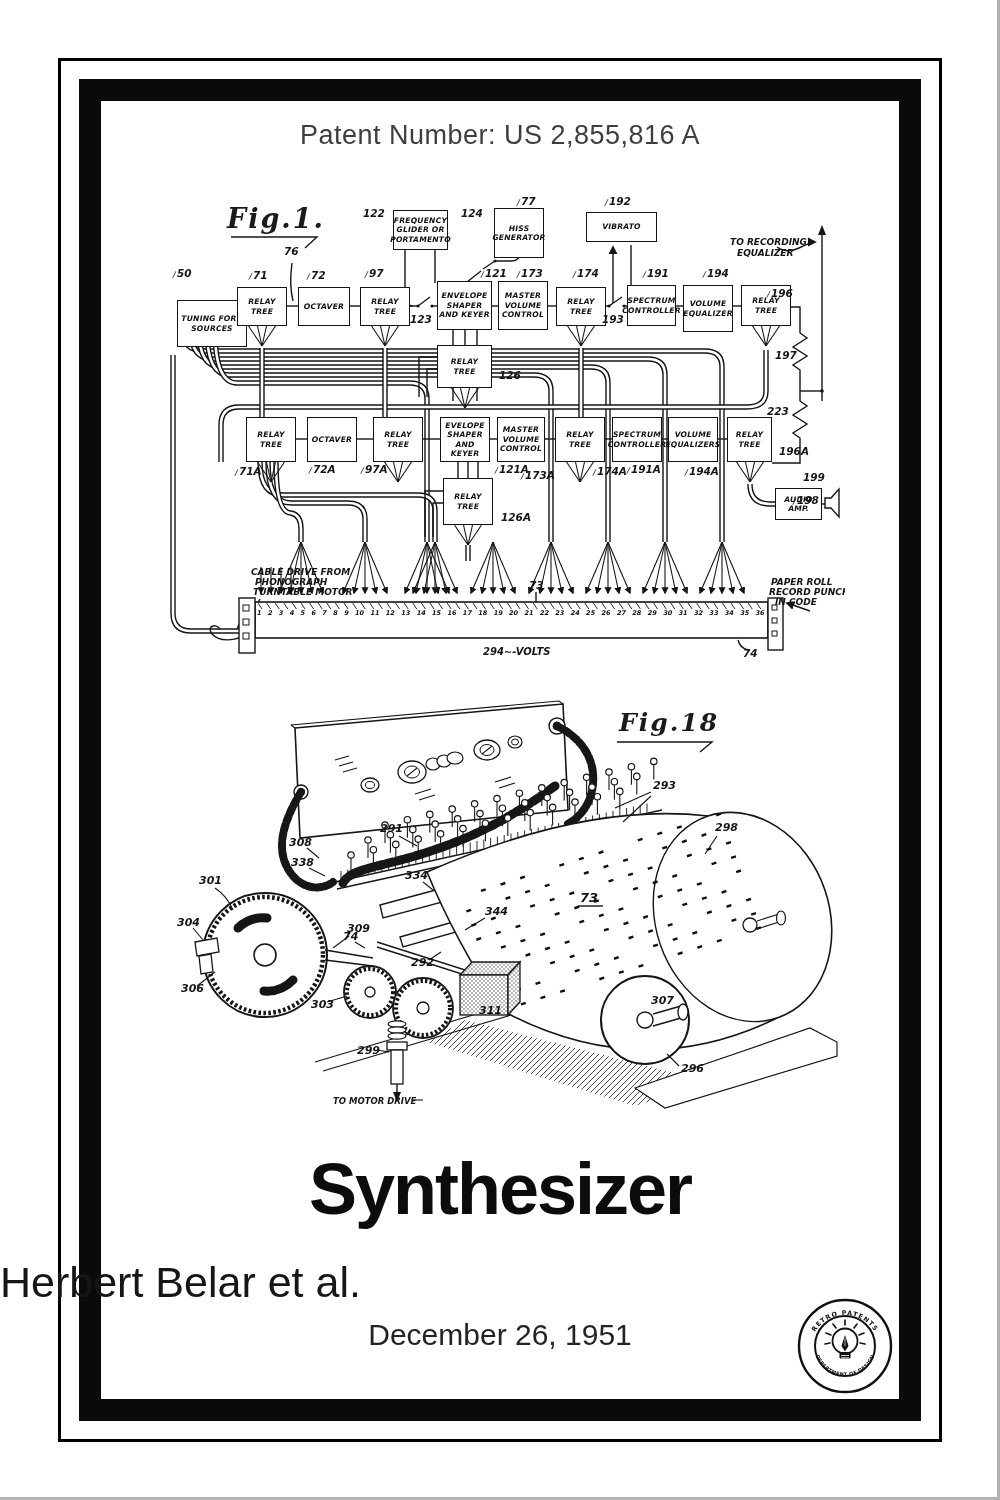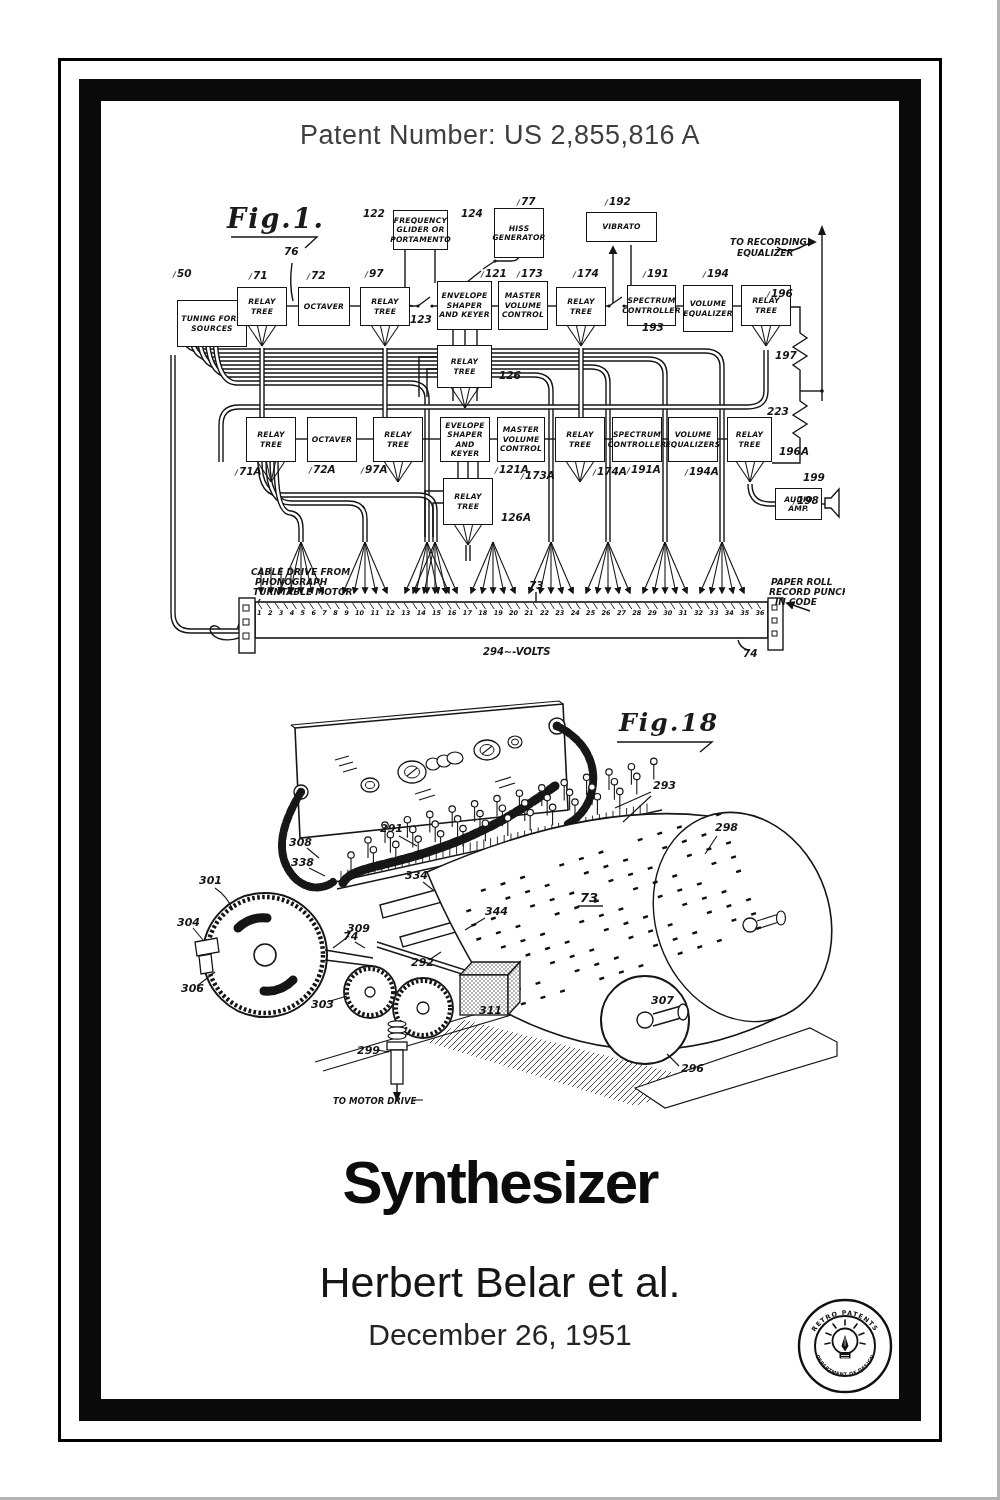--- a/index.html
+++ b/index.html
@@ -26,22 +26,22 @@
         color:#111;padding:1px;box-sizing:border-box;}
   .ref{position:absolute;font:italic 700 10.5px "DejaVu Sans",sans-serif;color:#151515;white-space:nowrap;}
   .ref::before{content:"\2215";font-size:8px;opacity:.85;margin-right:1px;}
   .plainref::before{content:"";margin:0;}
   .fig-label{position:absolute;font:italic 700 27px "DejaVu Serif",serif;color:#1a1a1a;letter-spacing:2px;}
   .svgnote{font:italic 700 9px "DejaVu Sans",sans-serif;fill:#141414;}
   .svgref{font:italic 700 11px "DejaVu Sans",sans-serif;fill:#141414;}
   .strip-nums{position:absolute;left:92px;top:414px;width:508px;display:flex;
         justify-content:space-between;font:italic 700 6.5px "DejaVu Sans",sans-serif;color:#111;}
   .big-title{position:absolute;top:1148px;left:0;right:0;text-align:center;
-        font-weight:700;font-size:60px;letter-spacing:-2px;color:#0c0c0c;}
-  .inventor{position:absolute;top:1258px;left:0;right:0;text-align:center;
+        font-weight:700;font-size:72px;letter-spacing:-2px;color:#0c0c0c;}
+  .inventor{position:absolute;top:1258px;left:0;right:0;
         font-size:43px;color:#161616;}
   .date-line{position:absolute;top:1318px;left:0;right:0;text-align:center;
         font-size:30px;color:#242424;}
   .logo{position:absolute;left:795px;top:1294px;width:100px;height:100px;}
   .logo text{font-family:"DejaVu Sans",sans-serif;font-weight:700;fill:#111;}
 </style>
 </head>
 <body>
 
 <div class="page">
@@ -378,21 +378,21 @@
     <span class="ref" style="left:142px;top:74px;">72</span>
     <span class="ref" style="left:200px;top:72px;">97</span>
     <span class="ref plainref" style="left:198px;top:12px;">122</span>
     <span class="ref plainref" style="left:296px;top:12px;">124</span>
     <span class="ref" style="left:352px;top:0px;">77</span>
     <span class="ref" style="left:440px;top:0px;">192</span>
     <span class="ref" style="left:316px;top:72px;">121</span>
     <span class="ref" style="left:352px;top:72px;">173</span>
     <span class="ref" style="left:408px;top:72px;">174</span>
     <span class="ref plainref" style="left:245px;top:118px;">123</span>
-    <span class="ref plainref" style="left:437px;top:126px;margin-left:40px;">193</span>
+    <span class="ref plainref" style="left:437px;top:118px;">193</span>
     <span class="ref" style="left:478px;top:72px;">191</span>
     <span class="ref" style="left:538px;top:72px;">194</span>
     <span class="ref" style="left:602px;top:72px;margin-top:20px;">196</span>
     <span class="ref plainref" style="left:610px;top:154px;">197</span>
     <span class="ref plainref" style="left:602px;top:210px;">223</span>
     <span class="ref plainref" style="left:334px;top:174px;">126</span>
     <span class="ref" style="left:70px;top:270px;">71A</span>
     <span class="ref" style="left:144px;top:268px;">72A</span>
     <span class="ref" style="left:196px;top:268px;">97A</span>
     <span class="ref" style="left:330px;top:268px;">121A</span>

